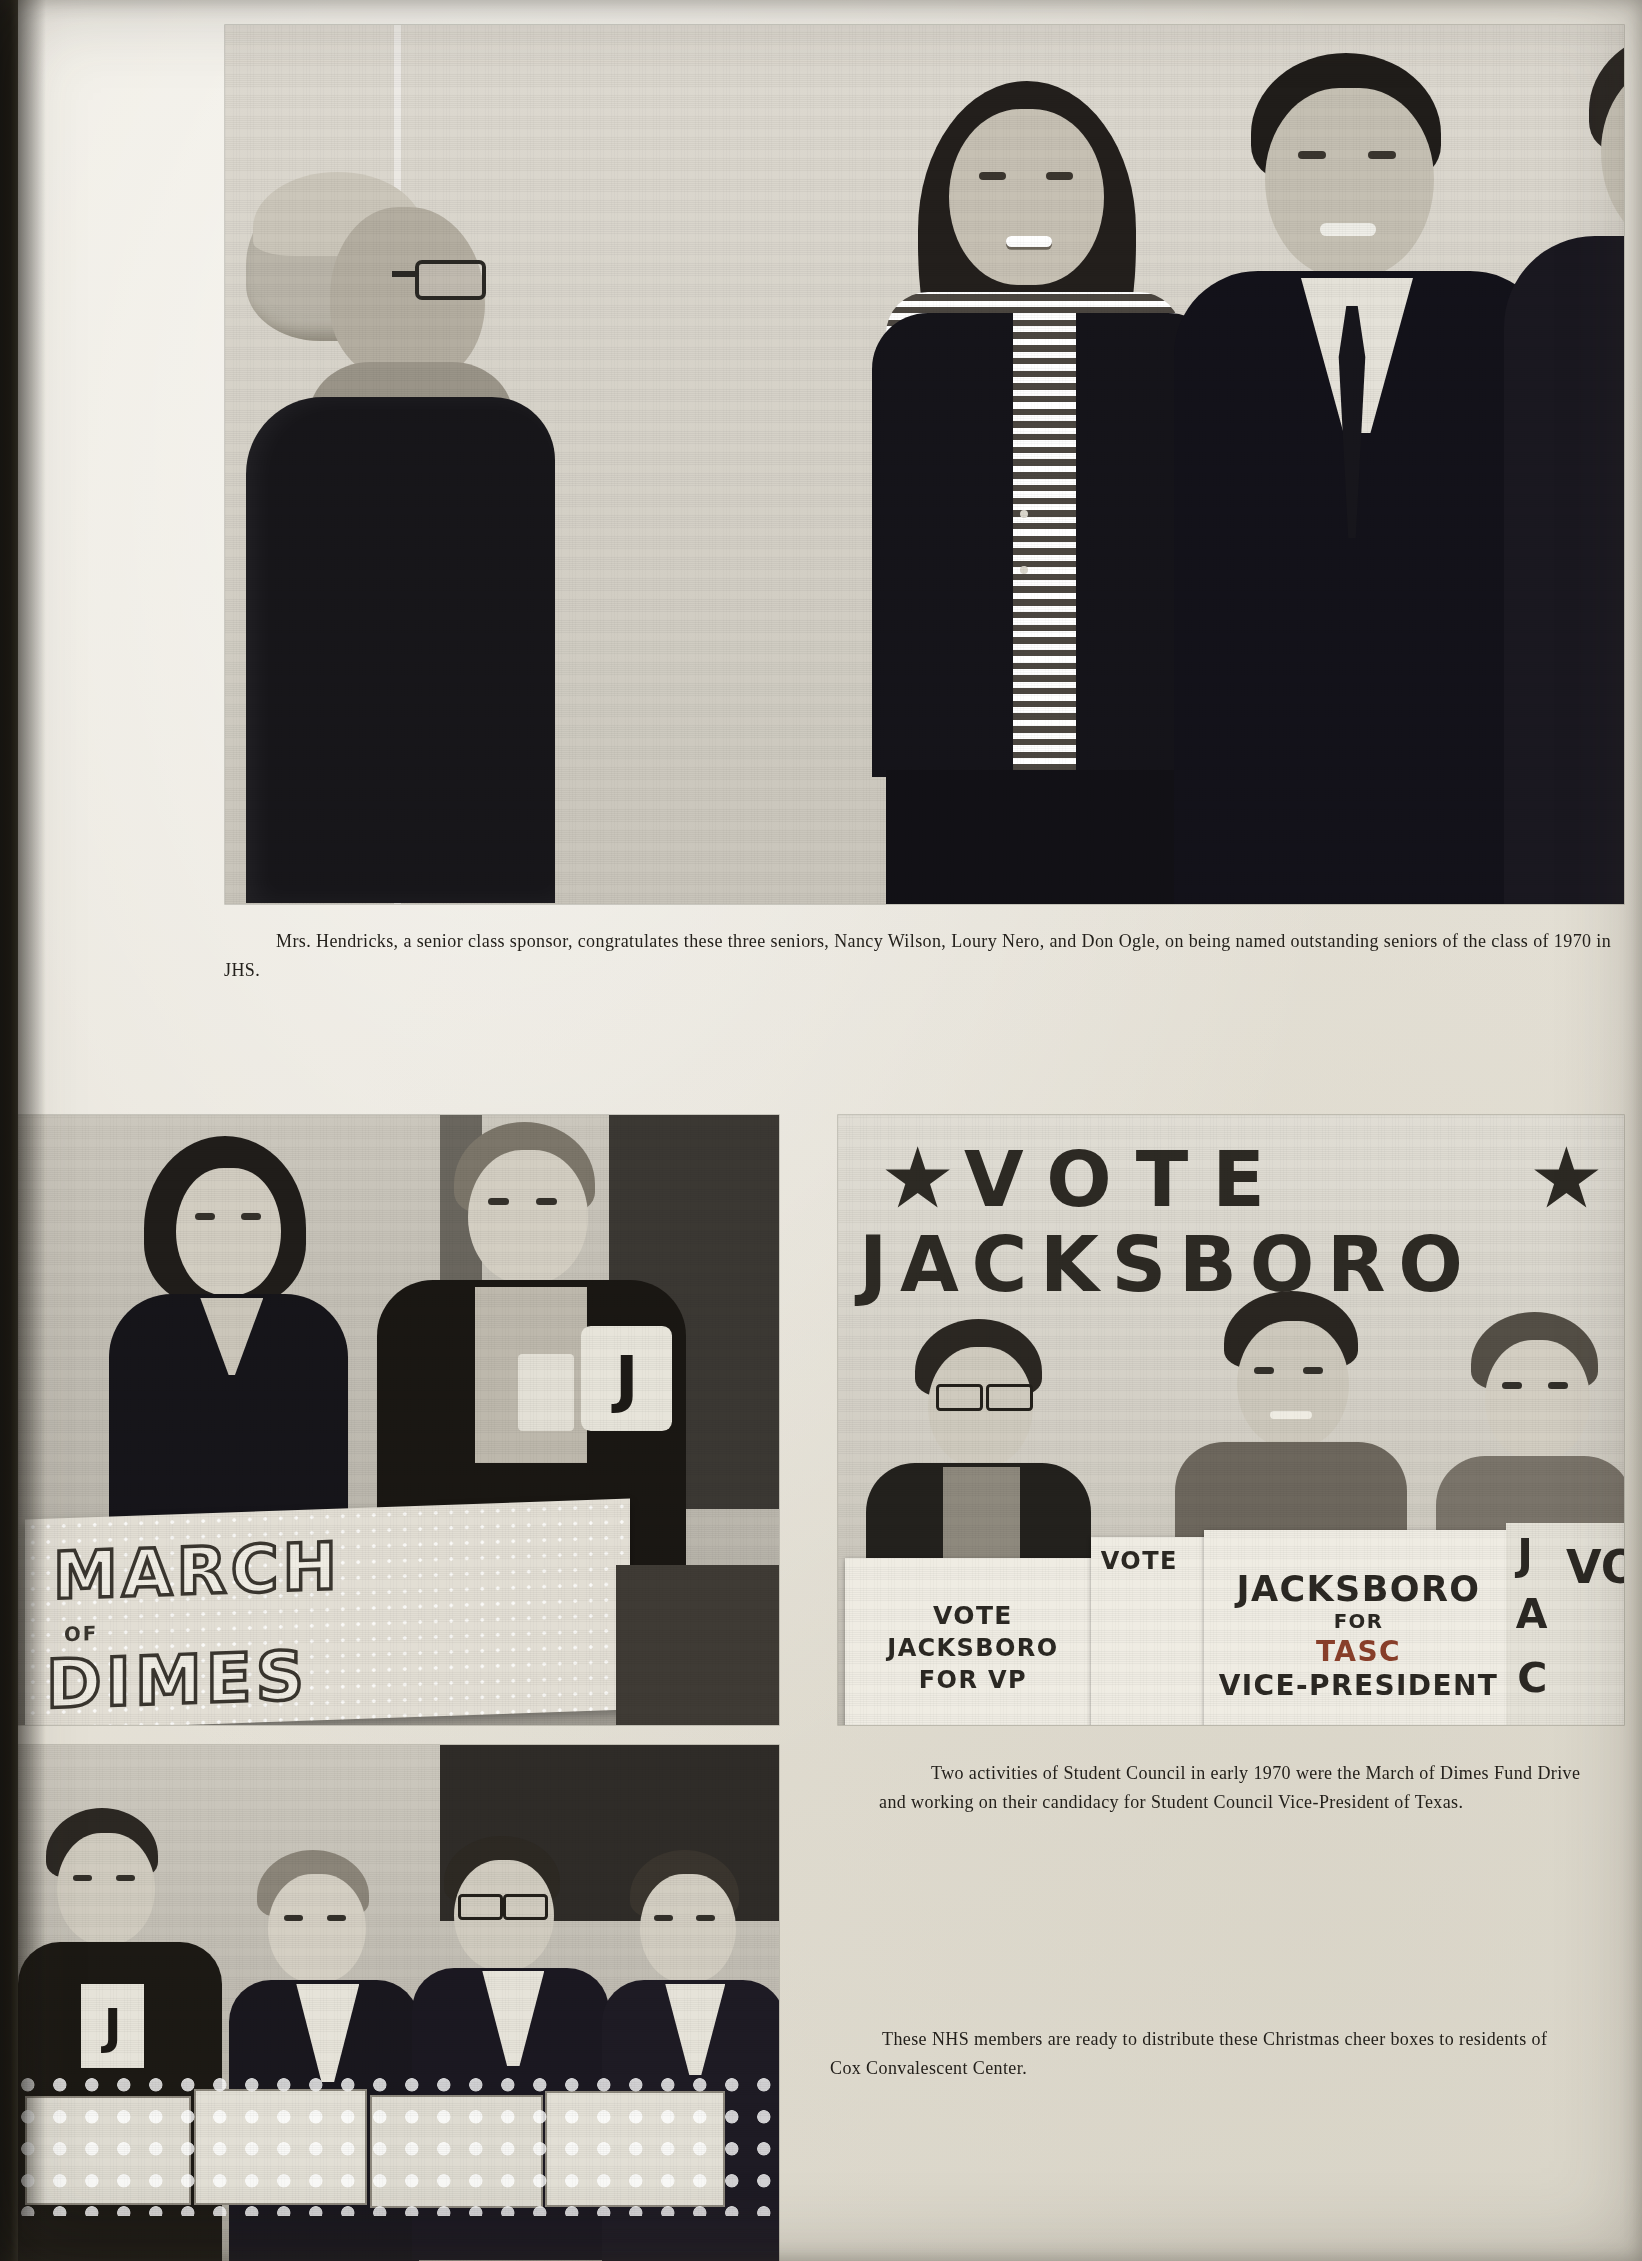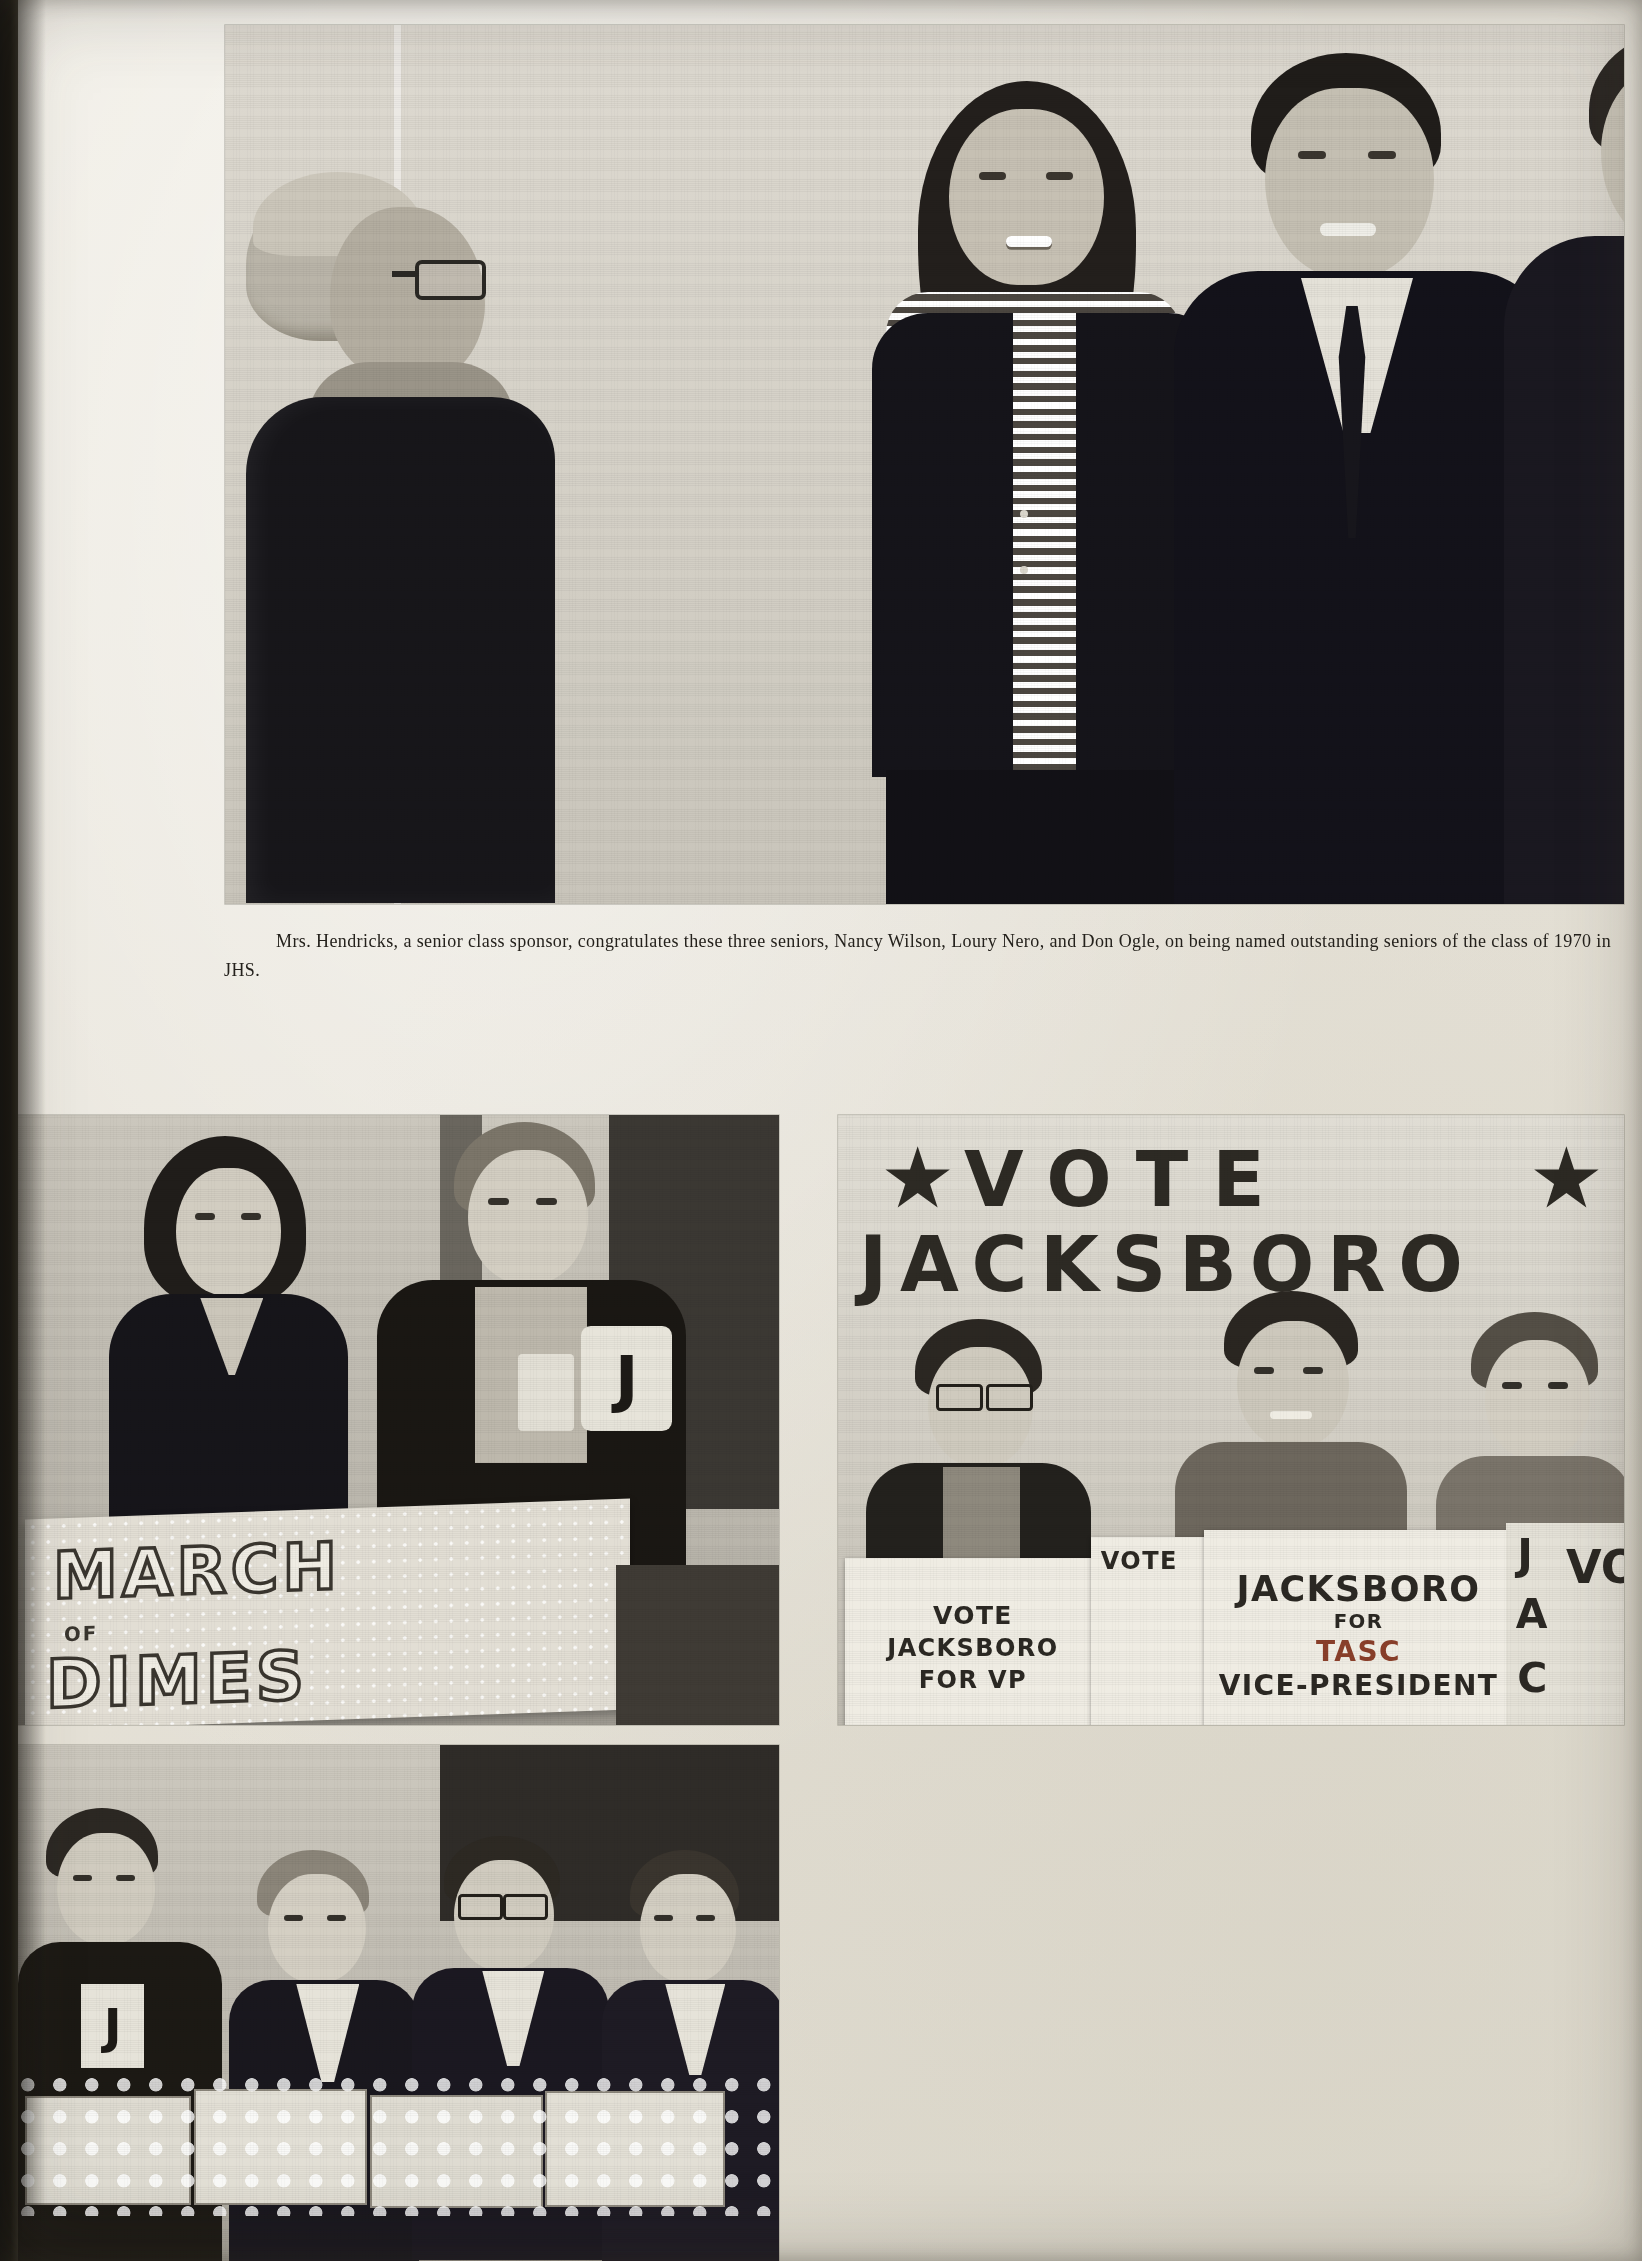--- a/index.html
+++ b/index.html
@@ -262,20 +262,23 @@
     <div style="position:absolute;left:668px;top:408px;width:118px;height:204px;background:#e4e1d7;font-family:'DejaVu Sans',sans-serif;font-weight:700;color:#2b2823;">
       <span style="position:absolute;left:11.2px;top:7px;font-size:42px;">J</span>
       <span style="position:absolute;left:9.8px;top:67px;font-size:41px;">A</span>
       <span style="position:absolute;left:11.2px;top:131px;font-size:41px;">C</span>
       <span style="position:absolute;left:60px;top:17px;font-size:46px;">VO</span>
     </div>
 
     <div class="grain"></div>
   </div>
 
+  <div class="caption caption-center" style="left:879px; top:1759px; width:724px;">
+    <p class="indent">Two activities of Student Council in early 1970 were the March of Dimes Fund Drive and working on their candidacy for Student Council Vice-President of Texas.</p>
+  </div>
 
   <div class="photo" style="left:18.3px; top:1745px; width:761px; height:516px;">
     <div class="bg" style="background:linear-gradient(180deg,#ccc8be 0%,#bbb7ad 65%,#a8a49a 100%);"></div>
     <div style="position:absolute;left:422px;top:0;width:339px;height:176px;background:#2f2c28;"></div>
 
     <div class="person" style="left:0px;top:63px;width:204px;height:453px;">
       <div style="position:absolute;left:28px;top:0;width:112px;height:70px;background:#2c2823;border-radius:55% 55% 20% 20%/75% 75% 25% 25%;"></div>
       <div style="position:absolute;left:39px;top:25px;width:98px;height:112px;background:#d0cbbf;border-radius:45% 45% 46% 46%/50% 50% 50% 50%;"></div>
       <div style="position:absolute;left:55px;top:67px;width:18.3px;height:6.3px;background:#33302a;border-radius:3.5px;"></div>
       <div style="position:absolute;left:98px;top:67px;width:18.3px;height:6.3px;background:#33302a;border-radius:3.5px;"></div>
@@ -313,18 +316,21 @@
     <div style="position:absolute;left:0px;top:330px;width:761px;height:141px;">
       <div style="position:absolute;left:7px;top:21px;width:162px;height:105px;background:#dedbd1;border:2.1px solid #8c877c;"></div>
       <div style="position:absolute;left:176px;top:14px;width:169px;height:112px;background:#e2dfd5;border:2.1px solid #8c877c;"></div>
       <div style="position:absolute;left:352px;top:19.7px;width:169px;height:109px;background:#dedbd1;border:2.1px solid #8c877c;"></div>
       <div style="position:absolute;left:527px;top:15.5px;width:176px;height:112px;background:#e2dfd5;border:2.1px solid #8c877c;"></div>
       <div style="position:absolute;left:0;top:0;width:761px;height:141px;background-image:radial-gradient(circle at 9.8px 9.8px, rgba(255,255,255,0.8) 6.3px, rgba(0,0,0,0) 7px);background-size:32px 32px;"></div>
     </div>
     <div class="grain"></div>
   </div>
 
+  <div class="caption caption-center" style="left:830px; top:2025px; width:745px;">
+    <p class="indent">These NHS members are ready to distribute these Christmas cheer boxes to residents of Cox Convalescent Center.</p>
+  </div>
 
   <div class="binding"></div>
   <div class="binding-shadow"></div>
   <div class="edge-dark"></div>
 </div>
 
 
 </body></html>

